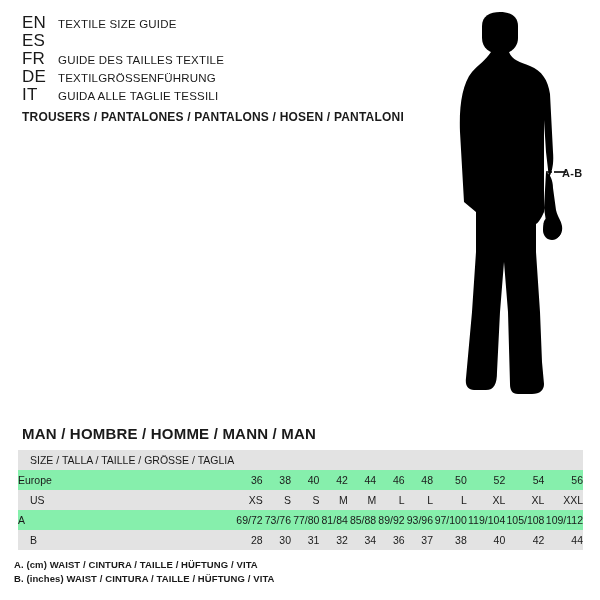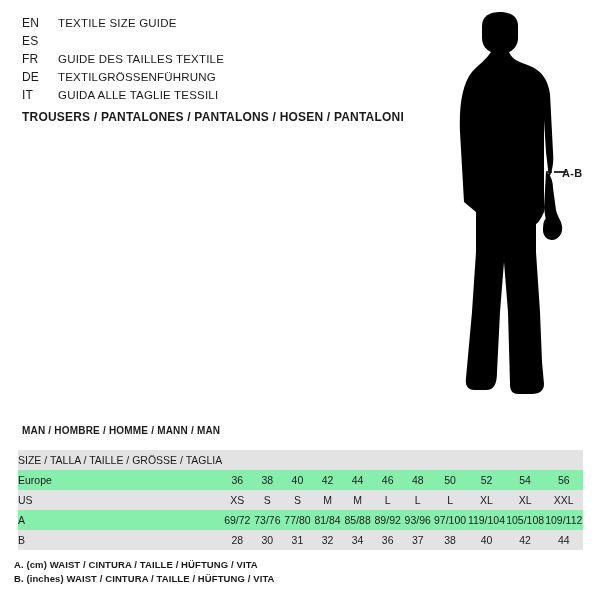--- a/index.html
+++ b/index.html
@@ -29,21 +29,21 @@
     width: 380px;
   }
   .lang-row {
     display: flex;
     align-items: baseline;
     height: 18px;
     line-height: 18px;
   }
   .lang-code {
     width: 36px;
-    font-size: 12px;
+    font-size: 17px;
     letter-spacing: 0.2px;
   }
   .lang-text {
     font-size: 11.5px;
     letter-spacing: 0.2px;
   }
 
   .section-title {
     position: absolute;
     left: 22px;
@@ -71,52 +71,53 @@
     font-size: 11px;
     font-weight: bold;
     letter-spacing: 0.3px;
   }
 
   
   .table-title {
     position: absolute;
     left: 22px;
     top: 425px;
-    font-size: 10px;
+    font-size: 15px;
     font-weight: bold;
     letter-spacing: 0.2px;
   }
   table.size-table {
     position: absolute;
     left: 18px;
     top: 450px;
     width: 565px;
     border-collapse: collapse;
     font-size: 10.5px;
   }
   table.size-table td {
     padding: 2px 0 2px 0;
     height: 16px;
     vertical-align: middle;
     white-space: nowrap;
   }
   tr.shade td {
     background: #e3e3e3;
+    padding-left: 12px;
   }
   tr.plain td {
     background: #86efac;
     margin-top: 8px;
   }
   td.label-cell {
     padding-left: 4px;
     width: 92px;
   }
   td.val {
     width: 42px;
-    text-align: center;
+    text-align: right;
   }
 
   .footnotes {
     position: absolute;
     left: 14px;
     top: 558px;
     font-size: 9.5px;
     font-weight: bold;
     letter-spacing: 0.1px;
     line-height: 14px;

